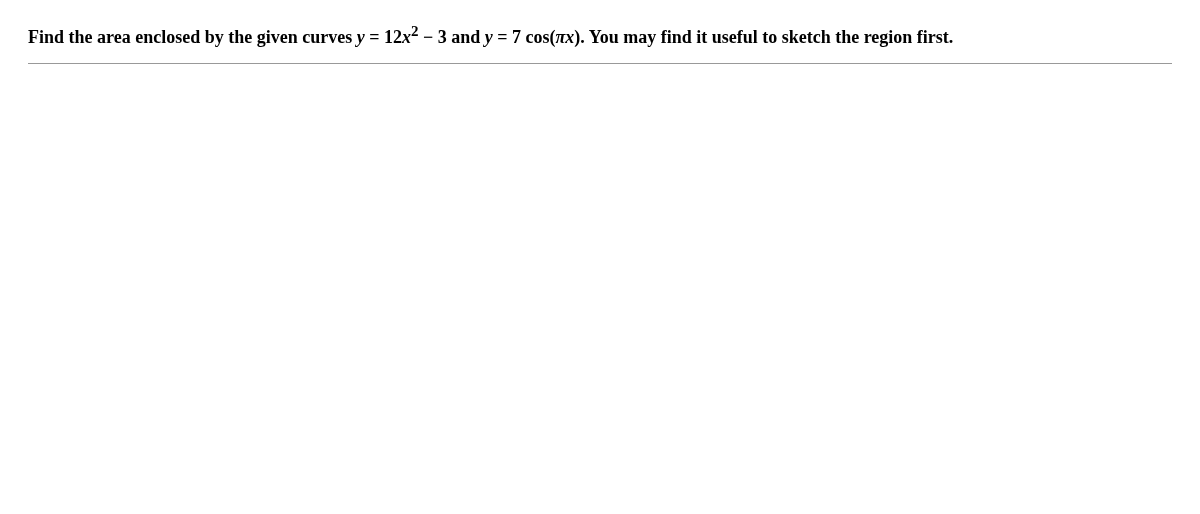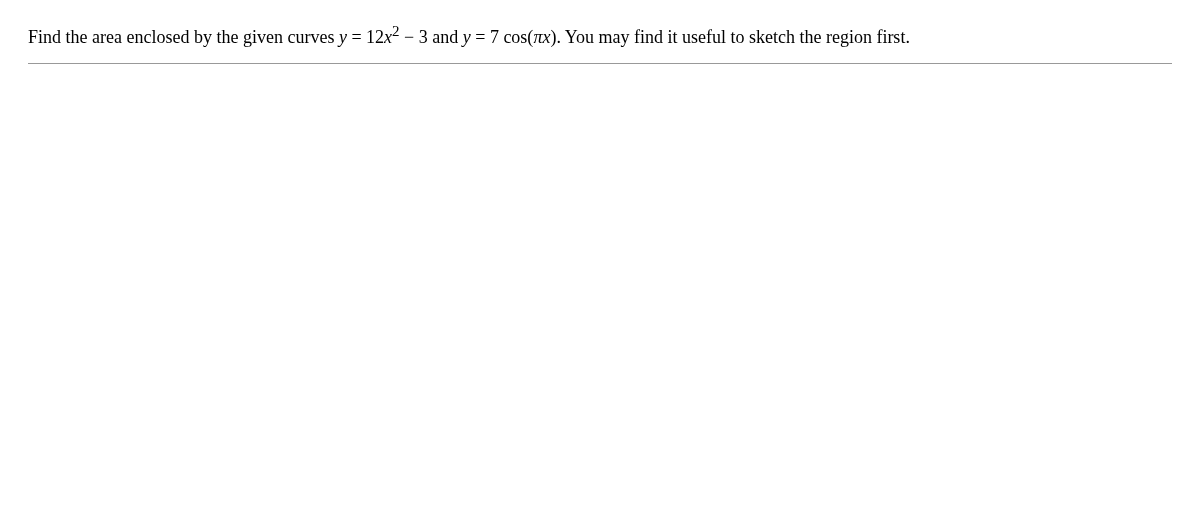--- a/index.html
+++ b/index.html
@@ -12,20 +12,21 @@
       height: 514px;
       background: #ffffff;
       font-family: "Times New Roman", Times, serif;
       font-size: 18px;
       color: #000000;
       padding: 20px 28px;
     }
     .problem-text {
       line-height: 1.5;
       max-width: 1100px;
+      font-weight: bold;
     }
     .problem-text span {
       display: inline;
     }
     .math {
       font-style: italic;
       font-family: "Times New Roman", Times, serif;
     }
     .math-upright {
       font-style: normal;

